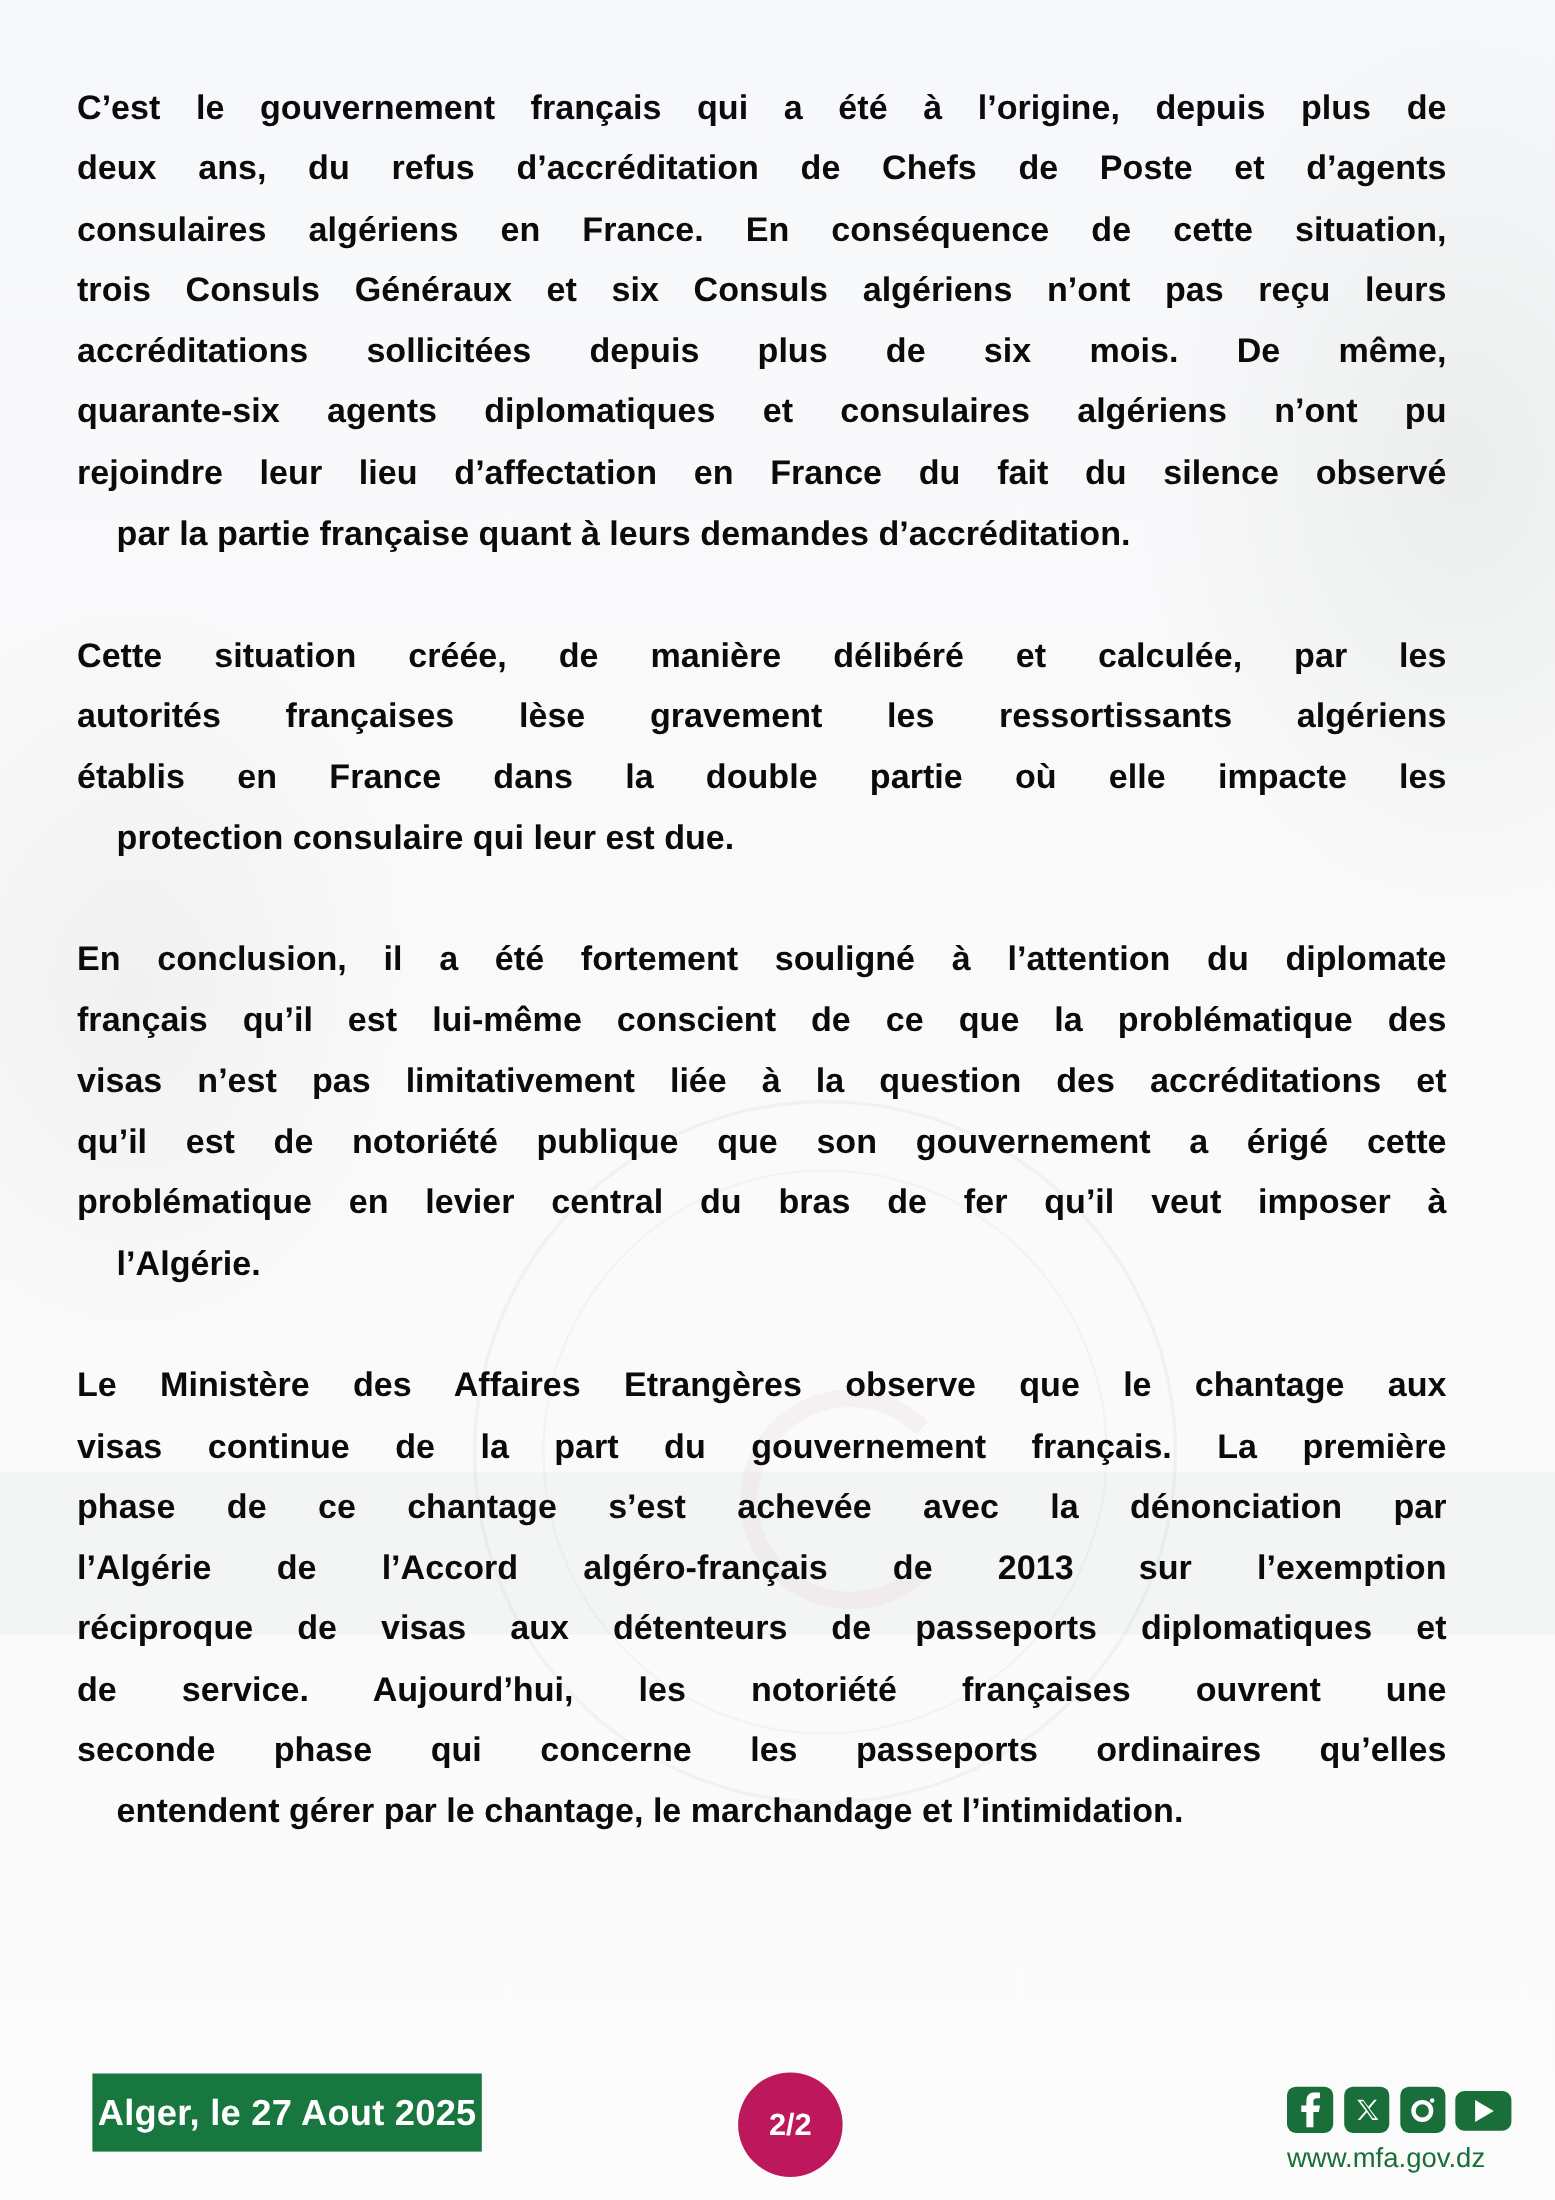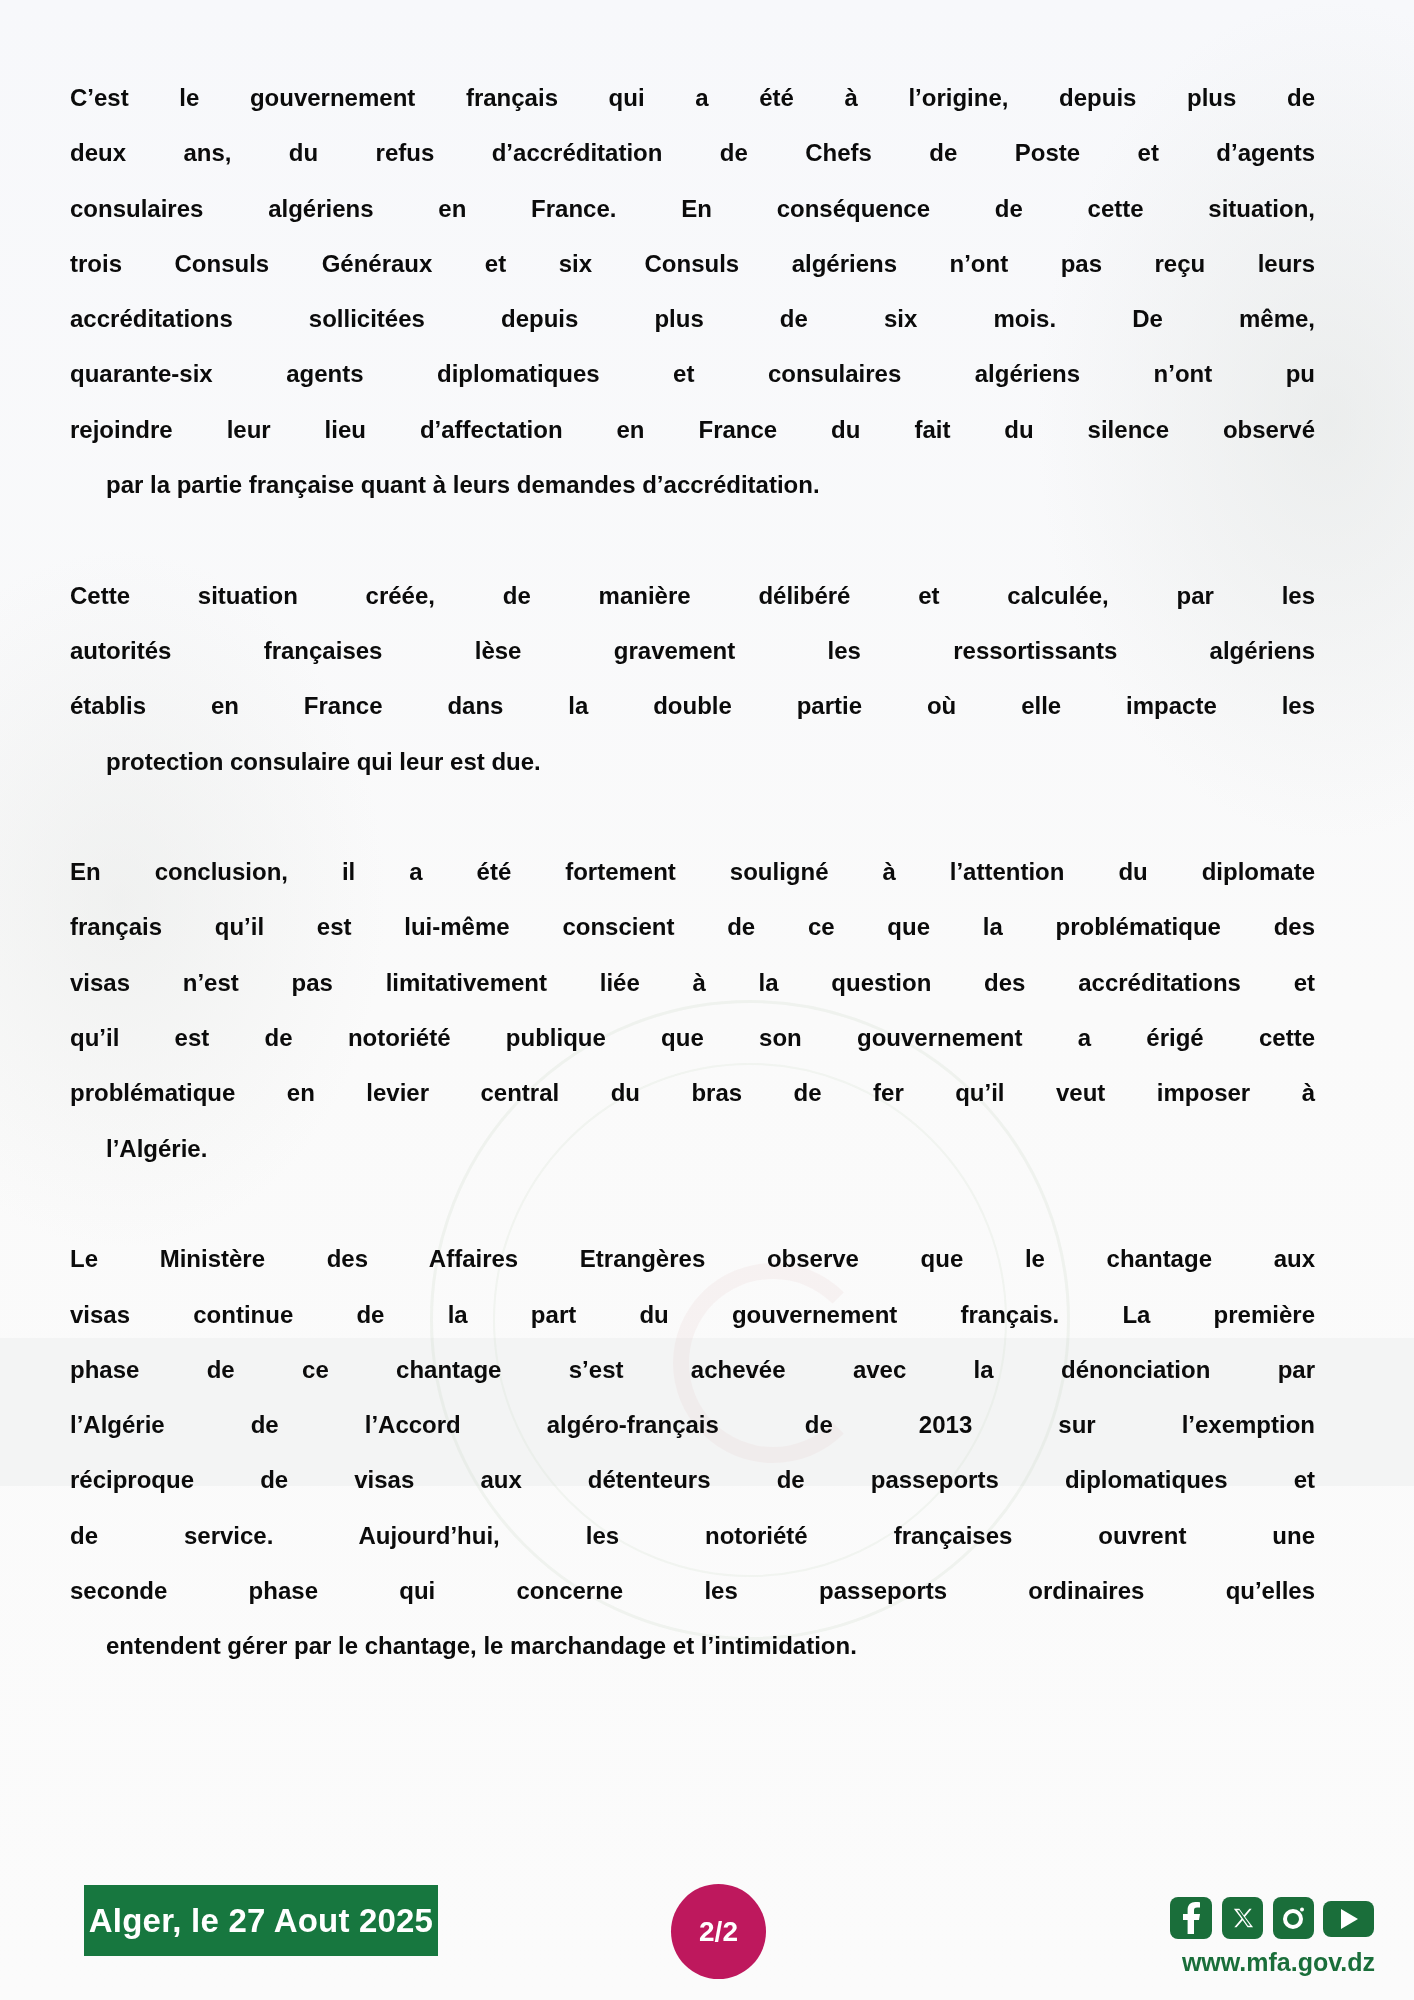--- a/index.html
+++ b/index.html
@@ -50,21 +50,21 @@
     border-right-color: transparent;
     box-sizing: border-box;
   }
   .content {
     position: absolute;
     left: 70px;
     top: 70px;
     width: 1245px;
     color: #0b0b0b;
     font-weight: bold;
-    font-size: 24px;
+    font-size: 31px;
     line-height: 55.3px;
   }
   .para {
     margin: 0 0 55.3px 0;
   }
   .line {
     display: block;
     white-space: nowrap;
     text-align: justify;
     text-align-last: justify;
@@ -112,25 +112,24 @@
     border-radius: 8px;
     display: flex;
     align-items: center;
     justify-content: center;
   }
   .website {
     position: absolute;
     left: 1170px; top: 1948px;
     width: 205px;
     color: #1a6e3a;
-    font-weight: bold;
+    font-weight: normal;
     font-size: 25px;
     line-height: 28px;
     white-space: nowrap;
-    text-align: right;
   }
 </style>
 </head>
 <body>
 
 <div class="bg-wash"></div>
 <div class="bg-band"></div>
 <div class="watermark">
   <div class="watermark-inner"></div>
   <div class="watermark-crescent"></div>

